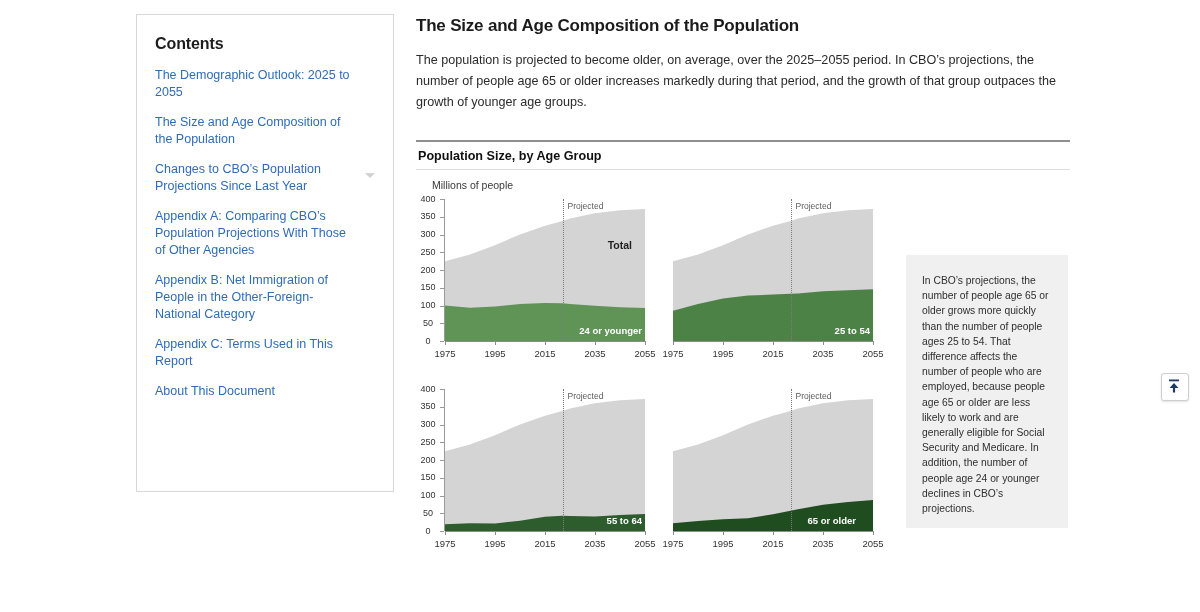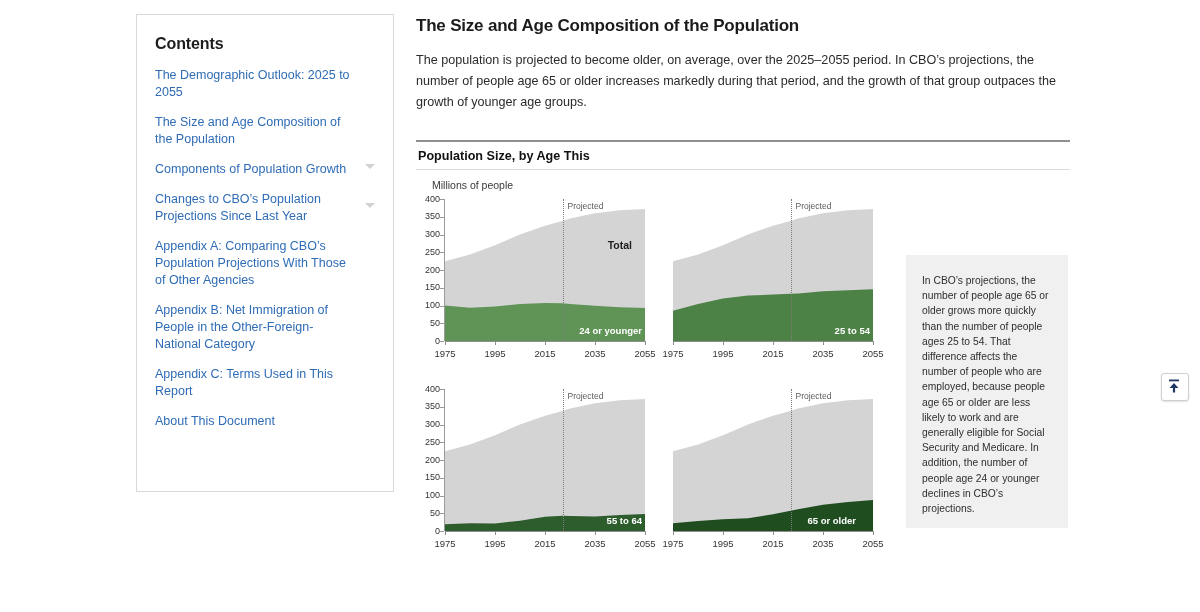--- a/index.html
+++ b/index.html
@@ -55,21 +55,21 @@
 
   
   .charts{position:relative;margin-top:8px;width:470px;}
   .panel{position:absolute;}
   .p1{left:0;top:0;}
   .p2{left:228px;top:0;}
   .p3{left:0;top:190px;}
   .p4{left:228px;top:190px;}
   .plot-wrap{position:relative;}
   .ylab{
-    position:absolute;left:0;width:24px;text-align:right;
+    position:absolute;left:0;width:24px;text-align:center;
     font-size:9px;color:#333;line-height:9px;
   }
   .axis-line{position:absolute;left:28px;top:0;width:1px;height:142px;background:#9a9a9a;}
   .ytick{position:absolute;left:24px;width:4px;height:1px;background:#9a9a9a;}
   .plot{position:absolute;left:29px;top:0;width:200px;height:142px;overflow:hidden;}
   .xaxis{position:absolute;left:29px;top:142px;width:200px;height:1px;background:#8d8d8d;}
   .xtick{position:absolute;top:142px;width:1px;height:4px;background:#8d8d8d;}
   .xlab{
     position:absolute;top:149px;font-size:9.5px;color:#333;
     transform:translateX(-50%);white-space:nowrap;
@@ -110,24 +110,20 @@
 
   <aside class="toc">
     <div class="toc-title">Contents</div>
     <ul class="toc-list" id="toc-list">
         <li class="toc-item">
           <a class="toc-link">The Demographic Outlook: 2025 to 2055</a>
         </li>
         <li class="toc-item two-line">
           <a class="toc-link">The Size and Age Composition of the Population</a>
         </li>
-        <li class="toc-item">
-          <a class="toc-link">Components of Population Growth</a>
-          <span class="caret"></span>
-        </li>
         <li class="toc-item two-line">
           <a class="toc-link">Changes to CBO’s Population Projections Since Last Year</a>
           <span class="caret"></span>
         </li>
         <li class="toc-item two-line">
           <a class="toc-link">Appendix A: Comparing CBO’s Population Projections With Those of Other Agencies</a>
         </li>
         <li class="toc-item two-line">
           <a class="toc-link">Appendix B: Net Immigration of People in the Other-Foreign-National Category</a>
         </li>
@@ -140,21 +136,21 @@
       </ul>
   </aside>
 
   <div class="main">
     <h1 class="page-title">The Size and Age Composition of the Population</h1>
     <p class="intro">The population is projected to become older, on average, over the 2025–2055 period. In CBO’s projections, the number of people age 65 or older increases markedly during that period, and the growth of that group outpaces the growth of younger age groups.</p>
   </div>
 
   <div class="exhibit">
     <div class="rule-top"></div>
-    <div class="exhibit-title">Population Size, by Age This</div>
+    <div class="exhibit-title">Population Size, by Age Group</div>
     <div class="rule-bot"></div>
     <div class="units">Millions of people</div>
     <div class="charts" id="charts">
         <div class="panel p1">
           <div class="plot-wrap" style="width: 230px; height: 168px; position: relative;">
             <div class="ylab" style="top: 137.5px;">0</div>
             <div class="ytick" style="top: 142px;"></div>
             <div class="ylab" style="top: 119.75px;">50</div>
             <div class="ytick" style="top: 124.25px;"></div>
             <div class="ylab" style="top: 102px;">100</div>

